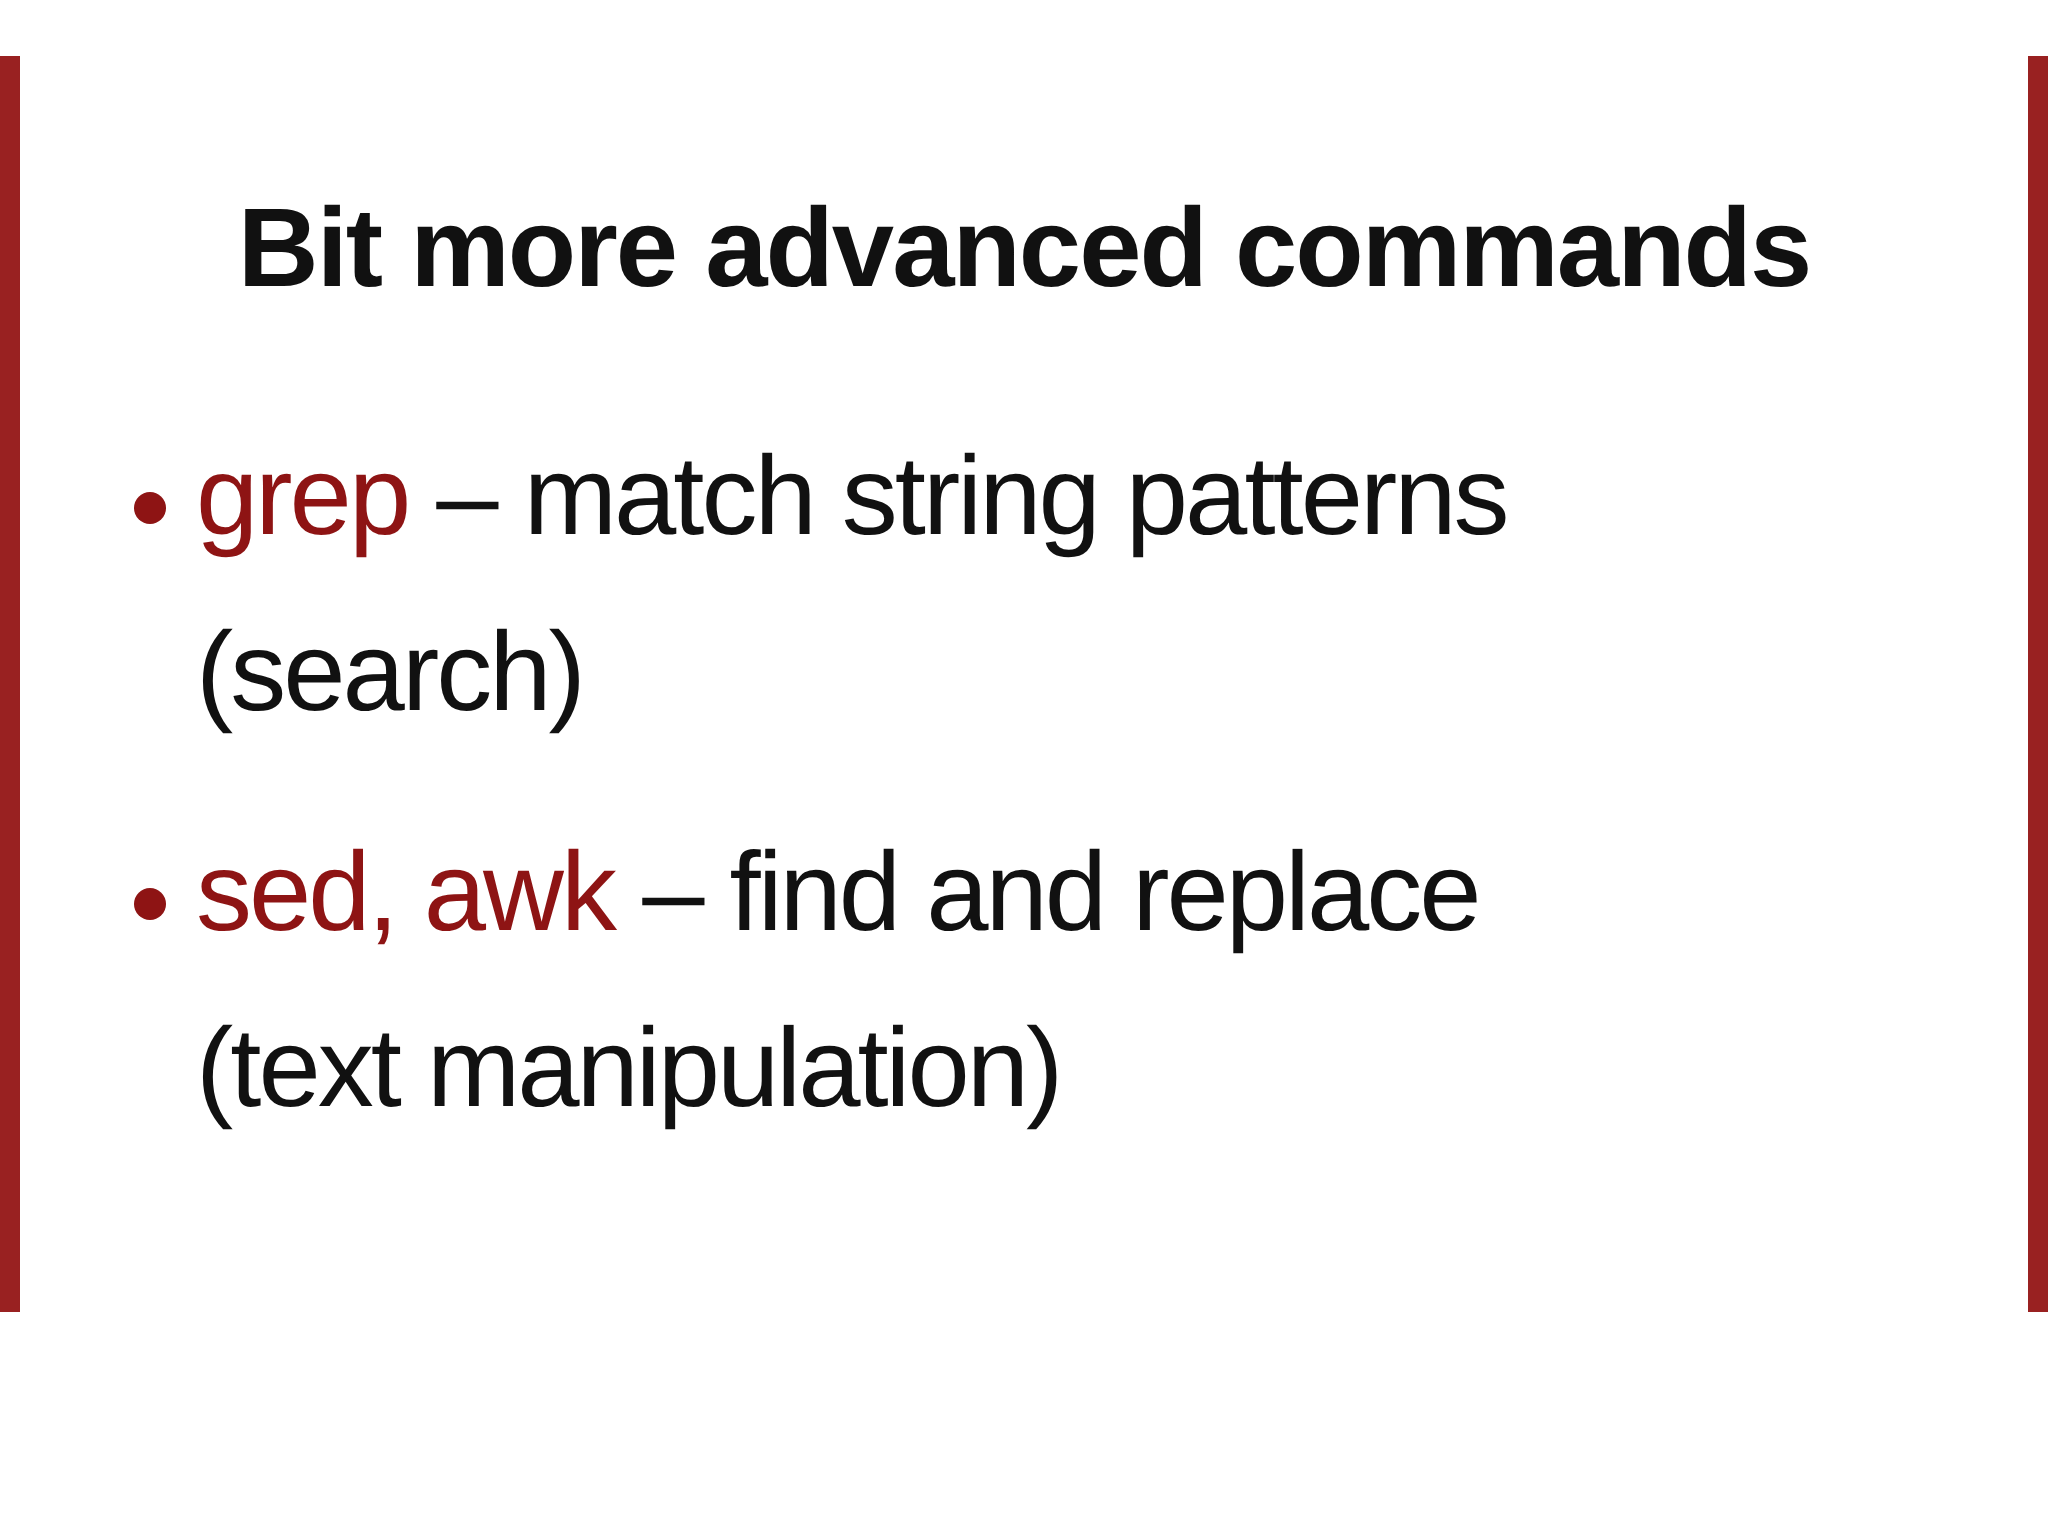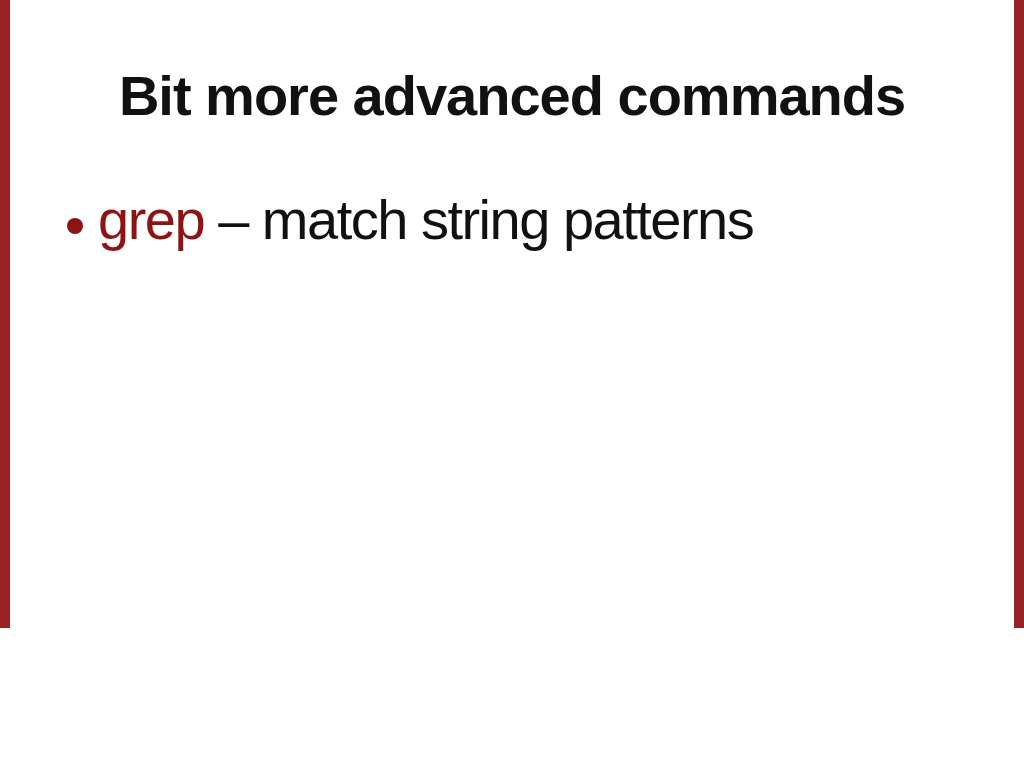--- a/index.html
+++ b/index.html
@@ -14,20 +14,21 @@
     font-family: "Liberation Sans", "DejaVu Sans", sans-serif;
     background: var(--background);
     overflow: hidden;
   }
   .slide {
     position: relative;
     width: 1024px;
     height: 628px;
     background: var(--background);
     overflow: hidden;
+    margin-top: 28px;
   }
   .edge-bar {
     position: absolute;
     top: 0;
     width: 10px;
     height: 768px;
     background: var(--edge-bar);
   }
   .edge-bar.left  { left: 0; }
   .edge-bar.right { right: 0; }
@@ -79,15 +80,22 @@
   <div class="edge-bar left"></div>
   <div class="edge-bar right"></div>
 
   <h1 class="title">Bit more advanced commands</h1>
 
   <ul class="bullets">
     <li class="bullet">
       <span class="dot"></span>
       <span class="kw">grep</span>
       <span class="rest">– match string patterns</span>
+      <span class="line2">(search)</span>
+    </li>
+    <li class="bullet">
+      <span class="dot"></span>
+      <span class="kw">sed, awk</span>
+      <span class="rest">– find and replace</span>
+      <span class="line2">(text manipulation)</span>
     </li>
   </ul>
 </div>
 
 </body></html>

